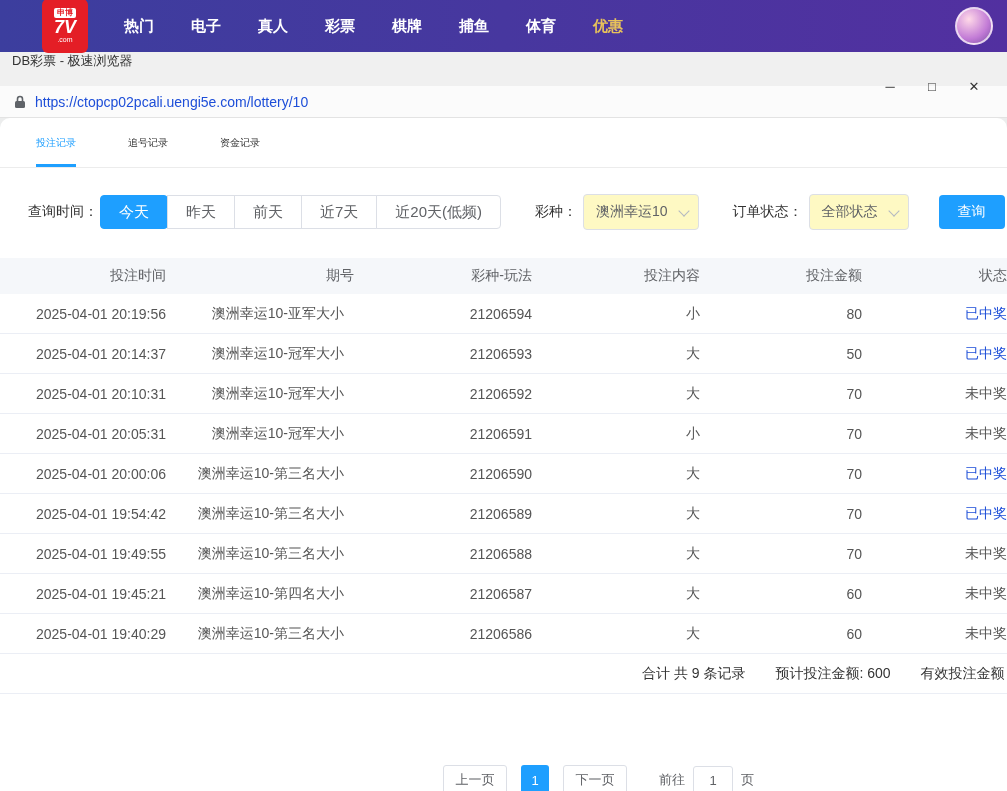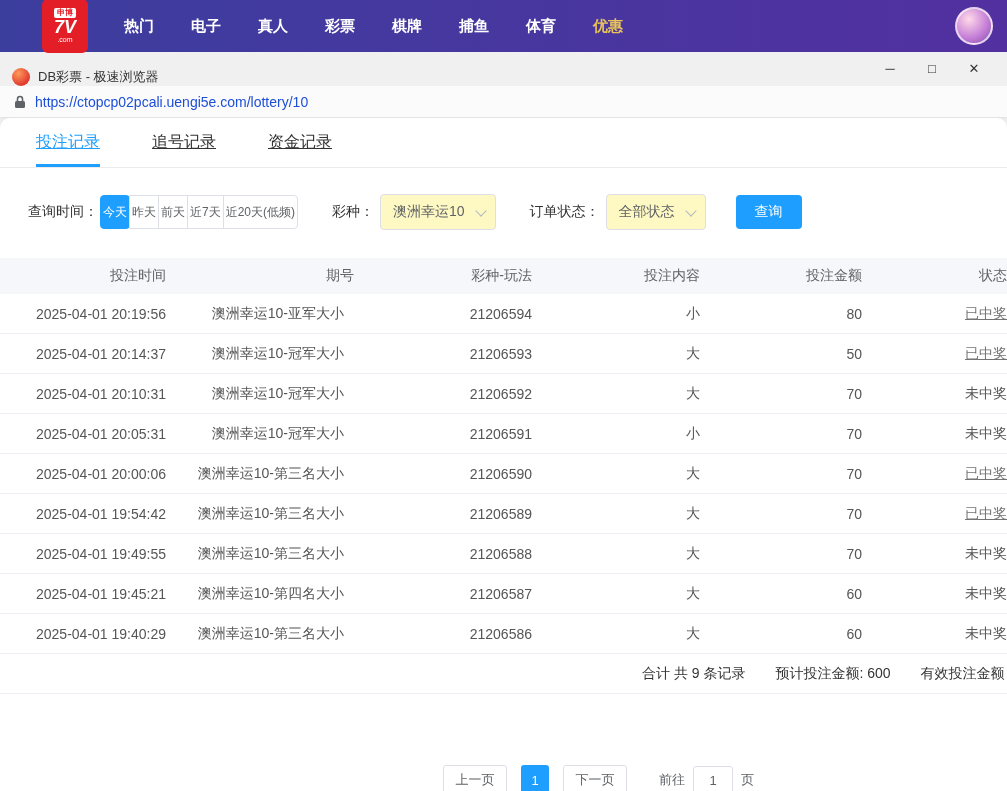--- a/index.html
+++ b/index.html
@@ -21,51 +21,51 @@
   .logo .main { font-size:18px; font-weight:900; line-height:18px; font-style:italic; }
   .logo .suffix { font-size:7px; line-height:8px; }
   .nav-items { display:flex; gap:37px; margin-left:36px; }
   .nav-item { color:#fff; font-size:15px; font-weight:700; cursor:pointer; }
   .nav-item.active { color:#e8c35a; }
   .avatar { margin-left:auto; width:38px; height:38px; border-radius:50%;
     background:radial-gradient(circle at 35% 30%,#ffd9e8,#c27bd6 60%,#7a4fa3);
     border:2px solid rgba(255,255,255,.7); cursor:pointer; }
 
   
-  .titlebar { height:34px; background:#f0f0f0; display:flex; align-items:flex-end; padding:0 12px; }
+  .titlebar { height:34px; background:#f0f0f0; display:flex; align-items:flex-start; padding:0 12px;flex-direction:column; }
   .tab-icon { width:18px; height:18px; border-radius:50%;
     background:radial-gradient(circle at 35% 30%,#ff9a5a,#e03a2f 70%); margin-right:8px; }
   .window-title { font-size:13px; color:#333; }
   .win-controls { margin-left:auto; display:flex; }
   .win-btn { width:42px; text-align:center; font-size:13px; color:#333; cursor:pointer; line-height:34px; }
 
   
   .addressbar { height:32px; background:#fbfbfb; border-bottom:1px solid #e3e3e3;
     display:flex; align-items:center; padding:0 14px; }
   .lock { flex:0 0 auto; }
   .url { font-size:14px; color:#1d4ed8; margin-left:9px; cursor:text; }
 
   
   .content { position:relative; height:673px; background:#eceded; }
   .card { position:absolute; inset:0; background:#fff; border-radius:10px 10px 0 0; overflow:hidden; }
 
   .tabs { display:flex; gap:52px; padding-left:36px; height:50px; align-items:center;
     border-bottom:1px solid #ececec; }
-  .tab { font-size:16px; color:#333; height:100%; display:flex; align-items:center;
-    position:relative; cursor:pointer;text-decoration:underline; }
+  .tab { font-size:10px; color:#333; height:100%; display:flex; align-items:center;
+    position:relative; cursor:pointer; }
   .tab.active { color:#1e9fff; }
   .tab.active::after { content:""; position:absolute; left:0; right:0; bottom:0;
     height:3px; background:#1e9fff; }
 
   
   .filters { display:flex; align-items:center; padding-left:28px; margin-top:26px;
     font-size:14px; color:#333; }
   .seg-group { display:flex; margin-left:2px; }
-  .seg { padding:0 2px; height:34px; line-height:32px; border:1px solid #dcdfe6;
-    background:#fff; color:#606266; margin-left:-1px; cursor:pointer; font-size:12px; }
+  .seg { padding:0 18px; height:34px; line-height:32px; border:1px solid #dcdfe6;
+    background:#fff; color:#606266; margin-left:-1px; cursor:pointer; font-size:15px; }
   .seg:first-child { margin-left:0; border-radius:4px 0 0 4px; }
   .seg:last-child { border-radius:0 4px 4px 0; }
   .seg.active { background:#1e9fff; border-color:#1e9fff; color:#fff; border-radius:4px; }
   .flabel { margin-left:34px; }
   .flabel.first { margin-left:0; }
   .select { height:36px; border:1px solid #dcdfe6; border-radius:4px; display:flex;
     align-items:center; padding:0 10px 0 12px; color:#606266; margin-left:6px;
     cursor:pointer; background:#fef9c3; font-size:14px; }
   .select.narrow { }
   .chevron { width:8px; height:8px; border-right:1.5px solid #b4b9c2;
@@ -73,21 +73,21 @@
   .search-btn { margin-left:30px; width:66px; height:34px; background:#1e9fff; color:#fff;
     border:none; border-radius:4px; font-size:14px; cursor:pointer; }
 
   
   .thead { display:flex; height:36px; align-items:center; background:#f5f7fa;
     margin-top:28px; color:#606266; font-size:14px; }
   .trow { display:flex; height:40px; align-items:center; border-bottom:1px solid #ebeef5;
     font-size:14px; color:#555; }
   .cell { text-align:right; }
   .c0{width:166px} .c1{width:178px} .c2{width:188px} .c3{width:168px} .c4{width:162px} .c5{width:145px}
-  .win { color:#737373;text-decoration:underline; }
+  .win { color:#1d4ed8; }
 
   .summary { height:40px; display:flex; align-items:center; border-bottom:1px solid #ebeef5;
     white-space:nowrap; overflow:hidden; padding-left:642px; gap:30px; font-size:14px; color:#333; }
 
   
   .pagination { position:absolute; left:443px; top:647px; display:flex; align-items:center;
     gap:14px; font-size:13px; color:#606266; }
   .pg-btn { min-width:64px; height:30px; border:1px solid #dcdfe6; border-radius:3px;
     background:#fff; color:#606266; font-size:13px; display:flex; align-items:center;
     justify-content:center; cursor:pointer; padding:0 10px; }

